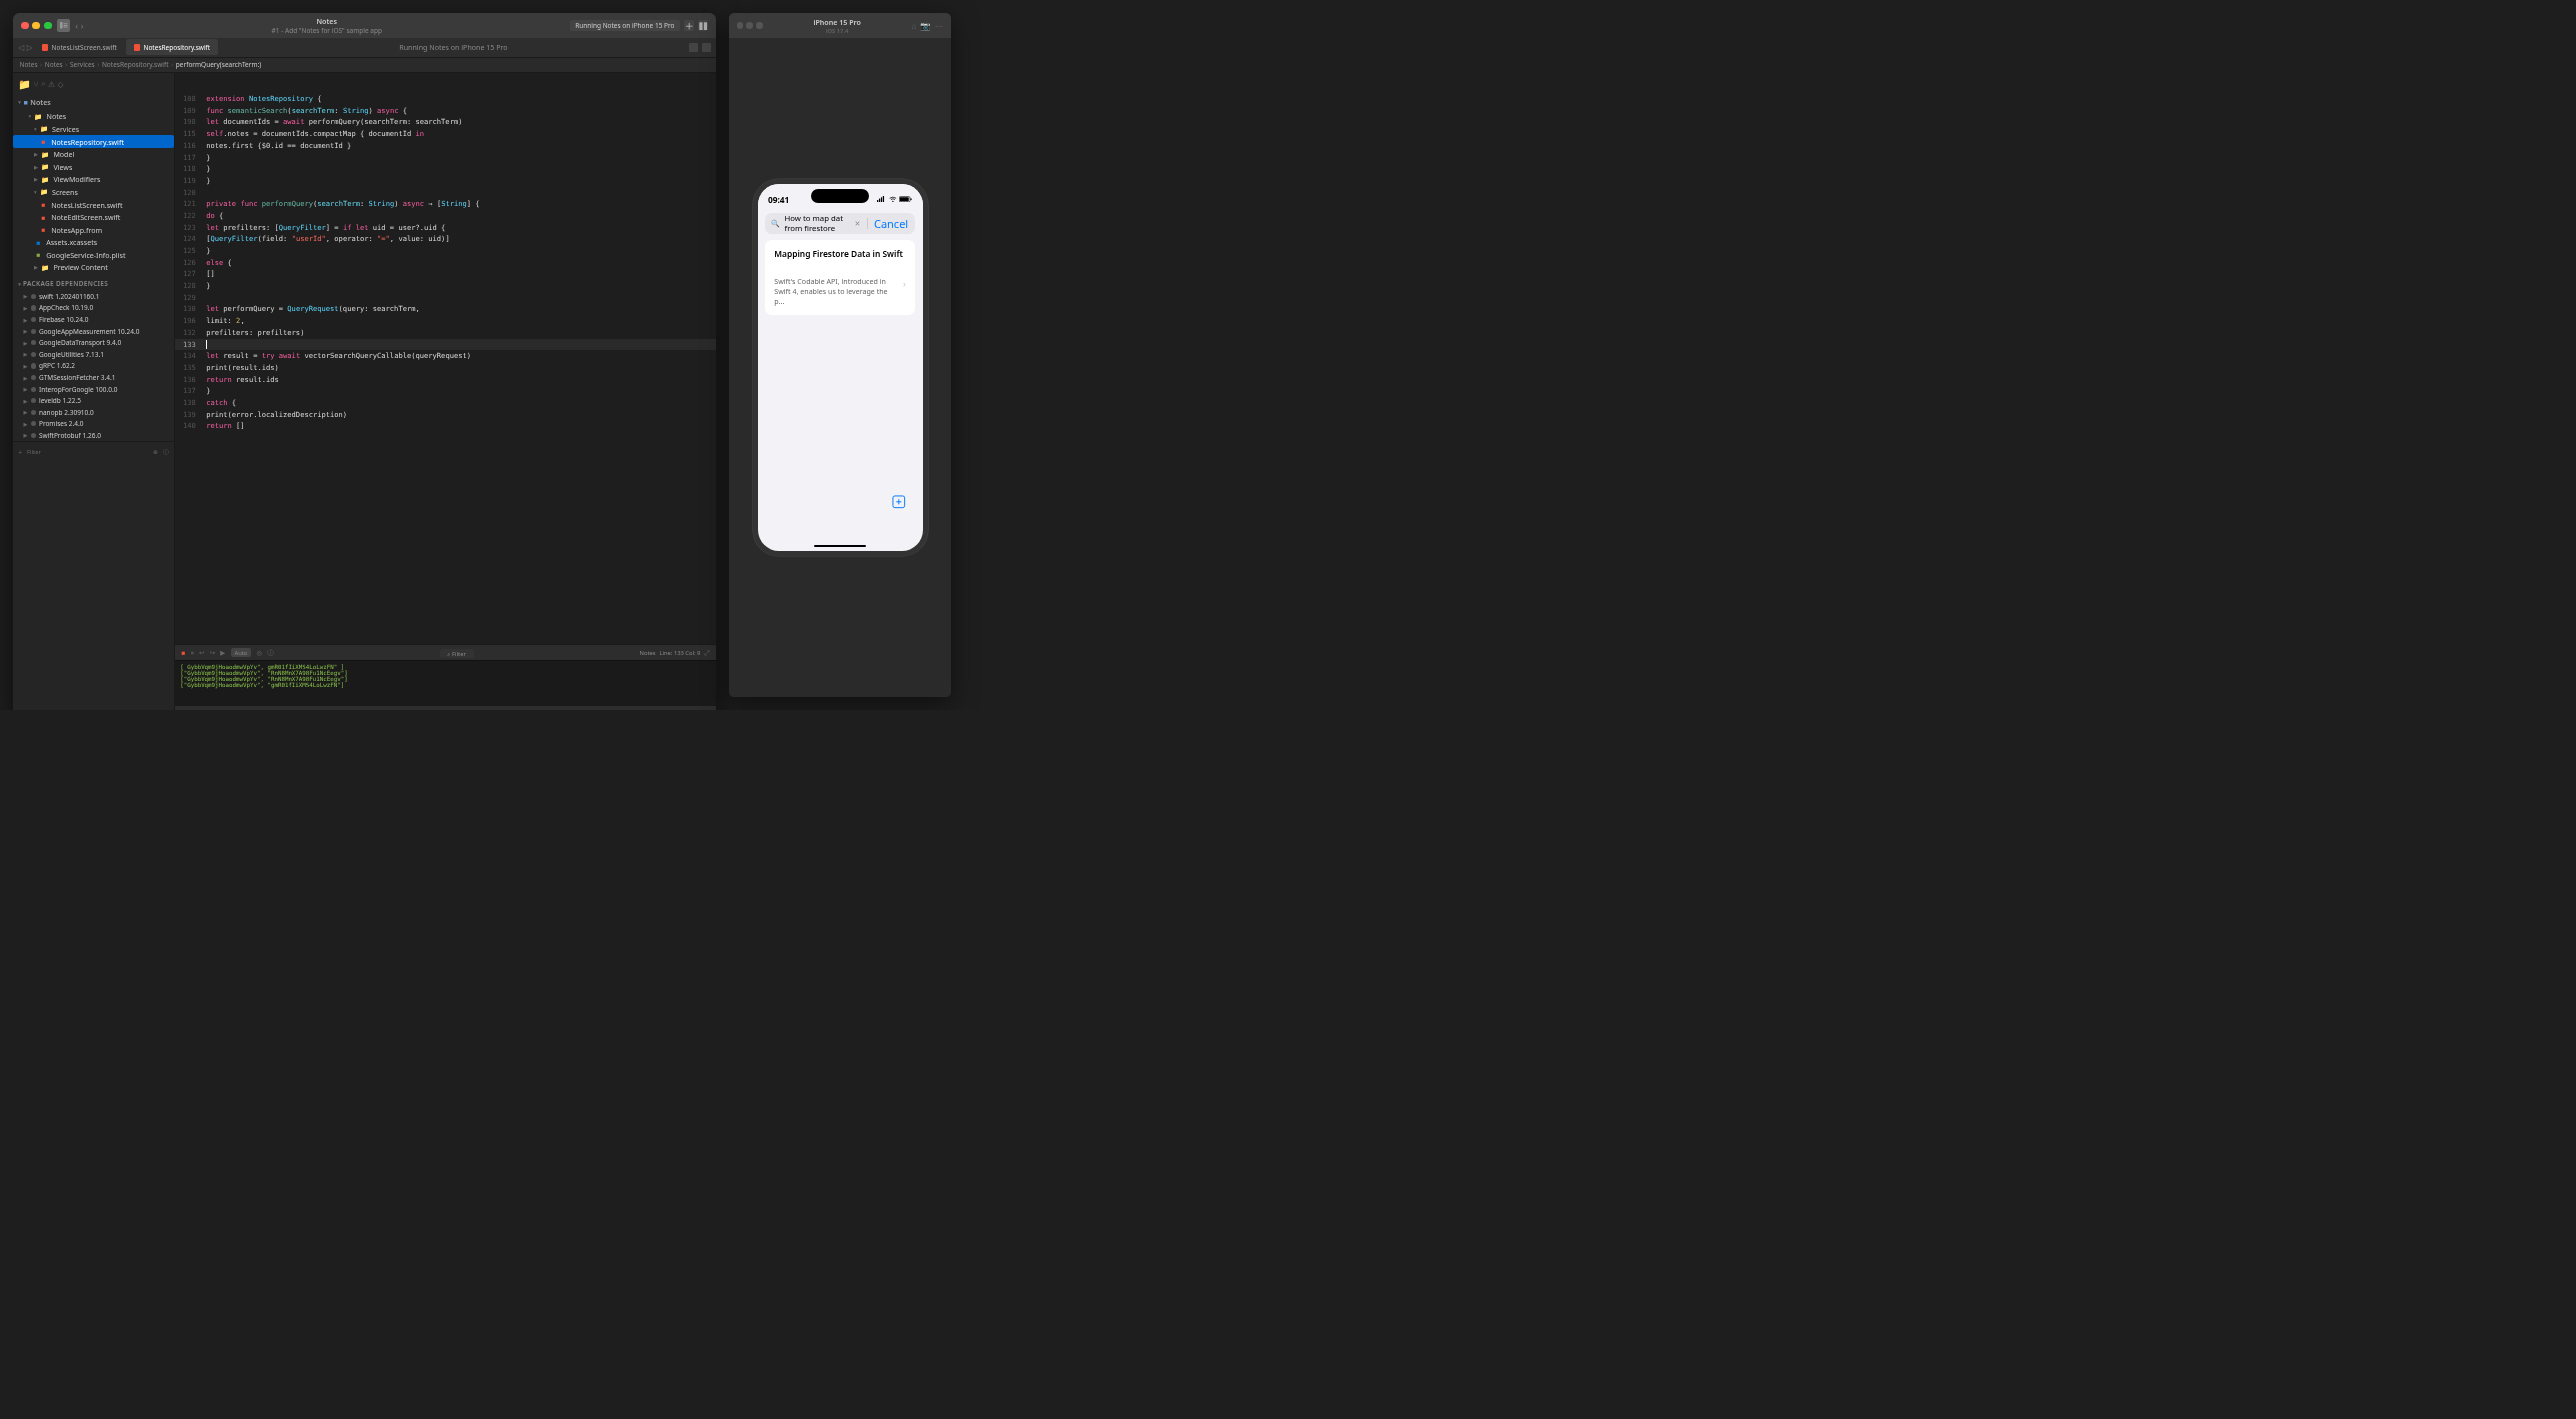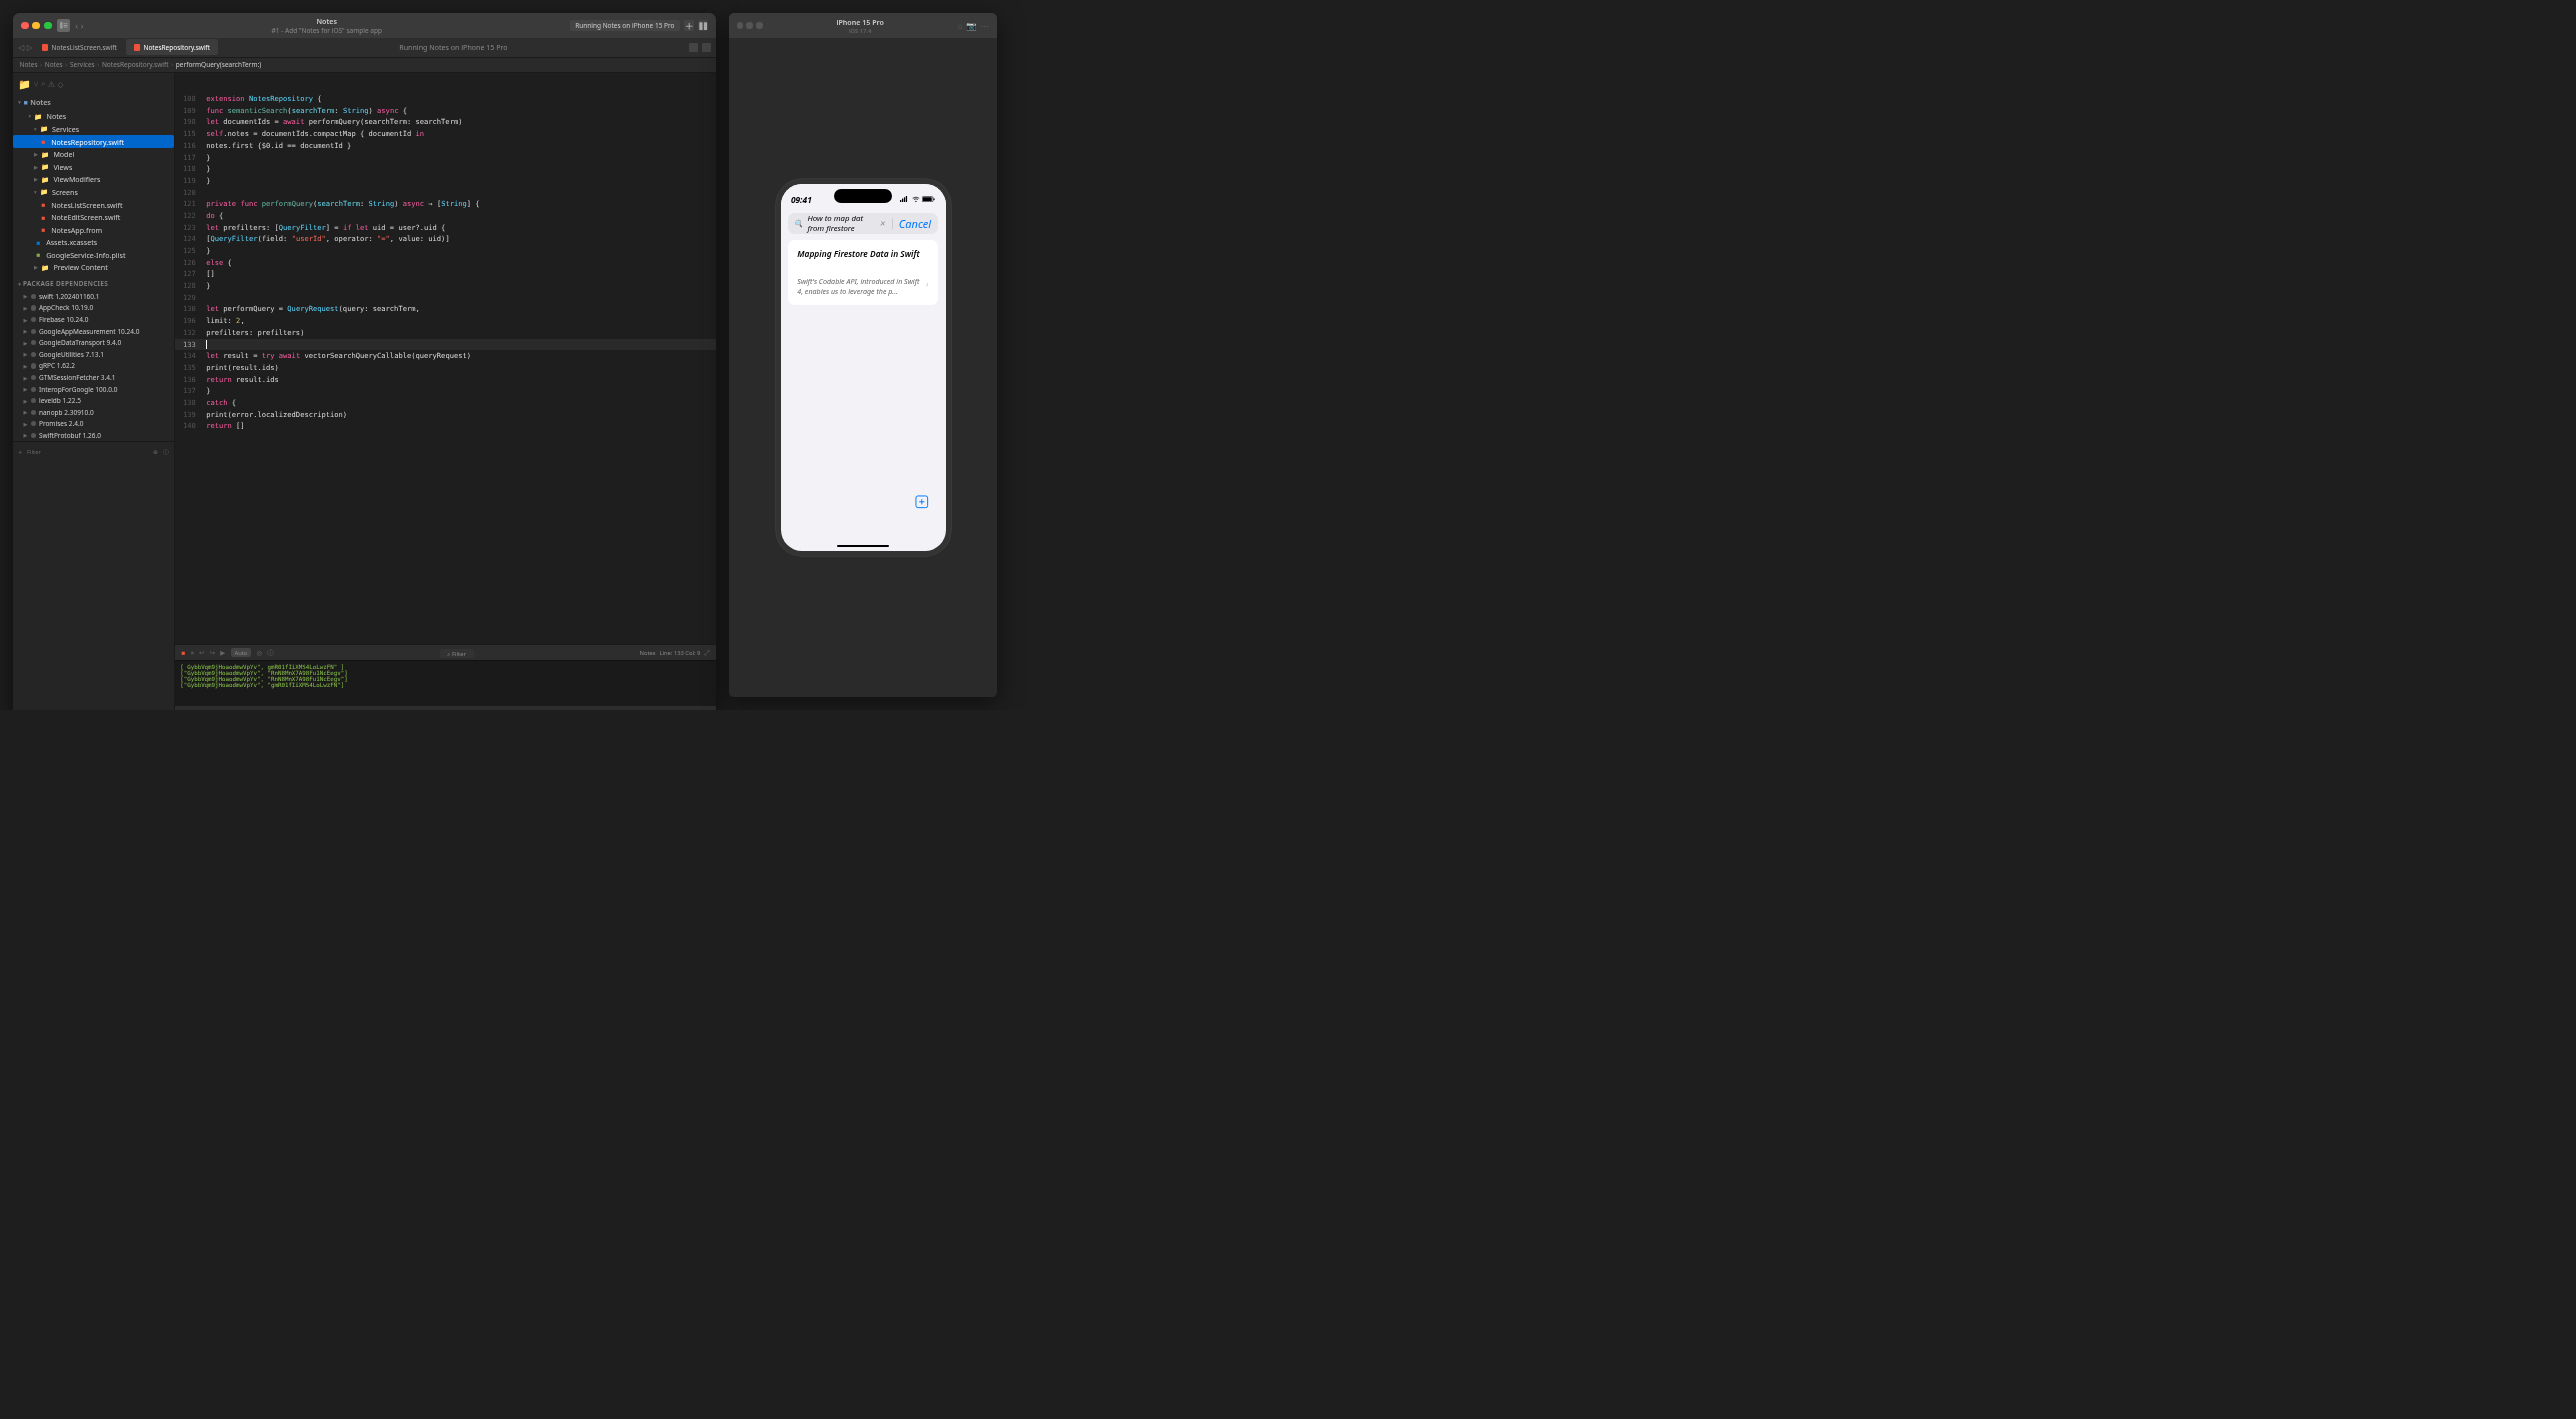--- a/index.html
+++ b/index.html
@@ -267,21 +267,21 @@
       border-top: 0.6px solid #111;
       overflow: hidden;
       font-family: 'SF Mono', 'Menlo', monospace;
       font-size: 5.8px;
       color: #8bc34a;
       padding: 2.6px 5.2px;
     }
 
     
     .simulator-frame {
-      width: 268px;
+      width: 222px;
       height: 684px;
       margin: 13px;
       background: #2a2a2a;
       border-radius: 5.2px;
       display: flex;
       flex-direction: column;
       overflow: hidden;
       box-shadow: 0 6.5px 26px rgba(0,0,0,0.5);
     }
     .sim-title-bar {
@@ -319,21 +319,20 @@
       display: flex;
       flex-direction: column;
       box-shadow: 0 0 0 0.6px #444, inset 0 0 0 0.6px #111;
     }
     .phone-screen {
       flex: 1;
       background: #f2f2f7;
       display: flex;
       flex-direction: column;
       overflow: hidden;
-      font-style: italic;
     }
 
     
     .phone-status-bar {
       height: 25px;
       background: #f2f2f7;
       display: flex;
       align-items: center;
       padding: 5.2px 10.4px 0;
       flex-shrink: 0;

